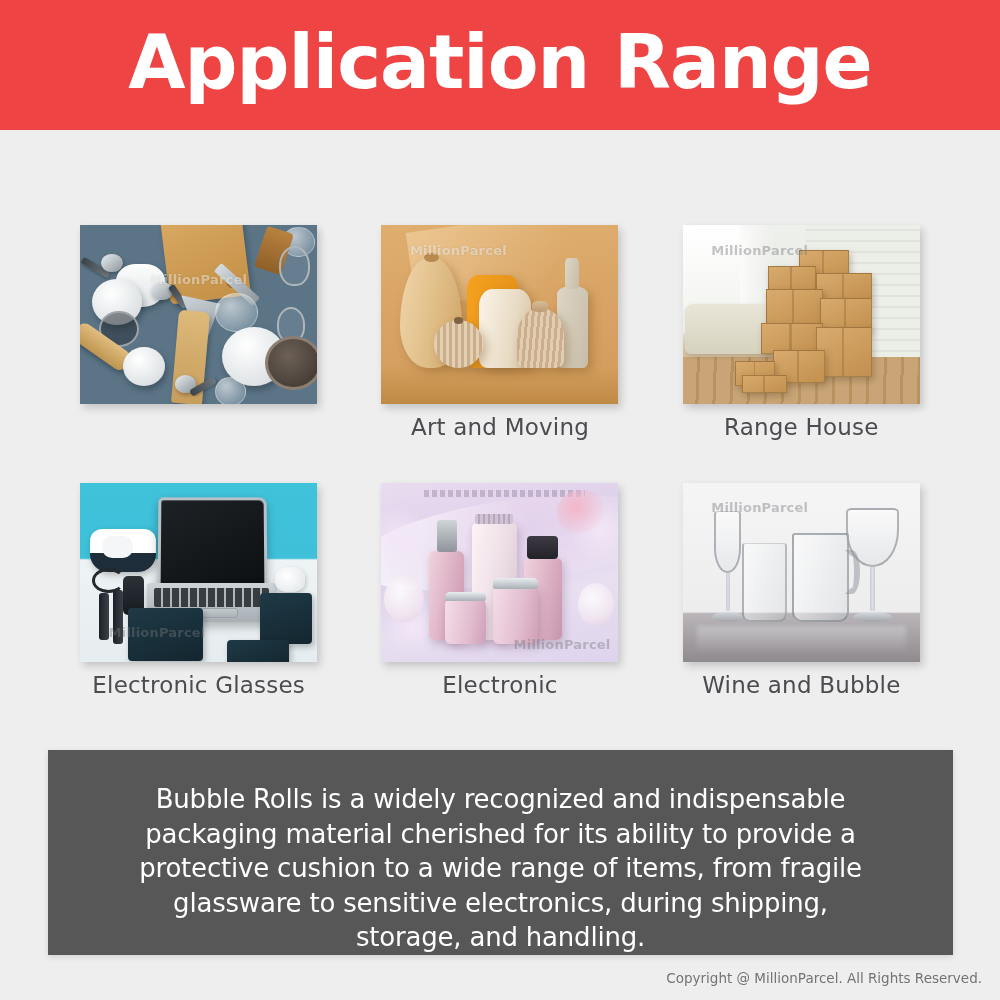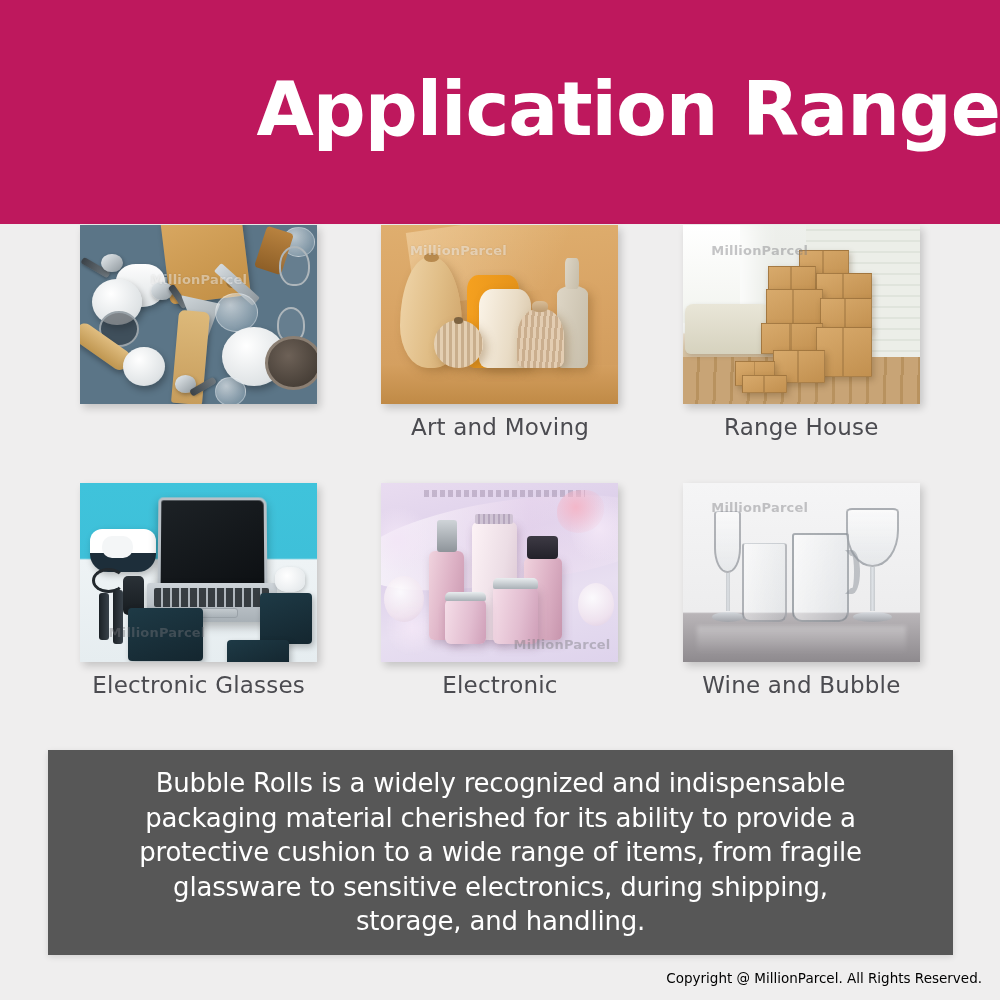--- a/index.html
+++ b/index.html
@@ -9,23 +9,23 @@
     background: #efeeee;
     font-family: "Liberation Sans", sans-serif;
     overflow: hidden;
   }
 
   .page { position: relative; width: 1000px; height: 1000px; background: #efeeee; }
 
   
   .header {
     position: absolute; left: 0; top: 0;
-    width: 1000px; height: 224px;
-    background: #be185d;
-    display: flex; align-items: center; justify-content: flex-end;
+    width: 1000px; height: 130px;
+    background: #ef4444;
+    display: flex; align-items: center; justify-content: center;
   }
   .header-title {
     color: #ffffff;
     font-family: "DejaVu Sans", sans-serif;
     font-weight: bold;
     font-size: 74px;
     letter-spacing: -1px;
     line-height: 1;
     text-align: center;
     padding-bottom: 6px;
@@ -80,40 +80,40 @@
     text-align: center;
     white-space: nowrap;
   }
 
   
   .desc-box {
     position: absolute;
     left: 48px; top: 750px;
     width: 905px; height: 205px;
     background: #575757;
-    display: flex; align-items: center; justify-content: center;
+    display: flex; align-items: flex-end; justify-content: center;
     box-shadow: 0 2px 6px rgba(0,0,0,0.12);
   }
   .desc-text {
     color: #ffffff;
     font-family: "DejaVu Sans", sans-serif;
     font-size: 26px;
     line-height: 1.33;
     text-align: center;
     width: 760px;
     letter-spacing: -0.2px;
   }
 
   
   .footer {
     position: absolute;
     right: 18px; bottom: 14px;
     font-family: "DejaVu Sans", sans-serif;
     font-size: 13.5px;
-    color: #000000;
+    color: #737373;
     white-space: nowrap;
   }
 
   
 
   
   .sc-house { background: #5b7587; }
   .sc-house .board {
     position: absolute; left: 36%; top: -6%; width: 34%; height: 48%;
     background: linear-gradient(160deg,#d9a862,#c28f45);

